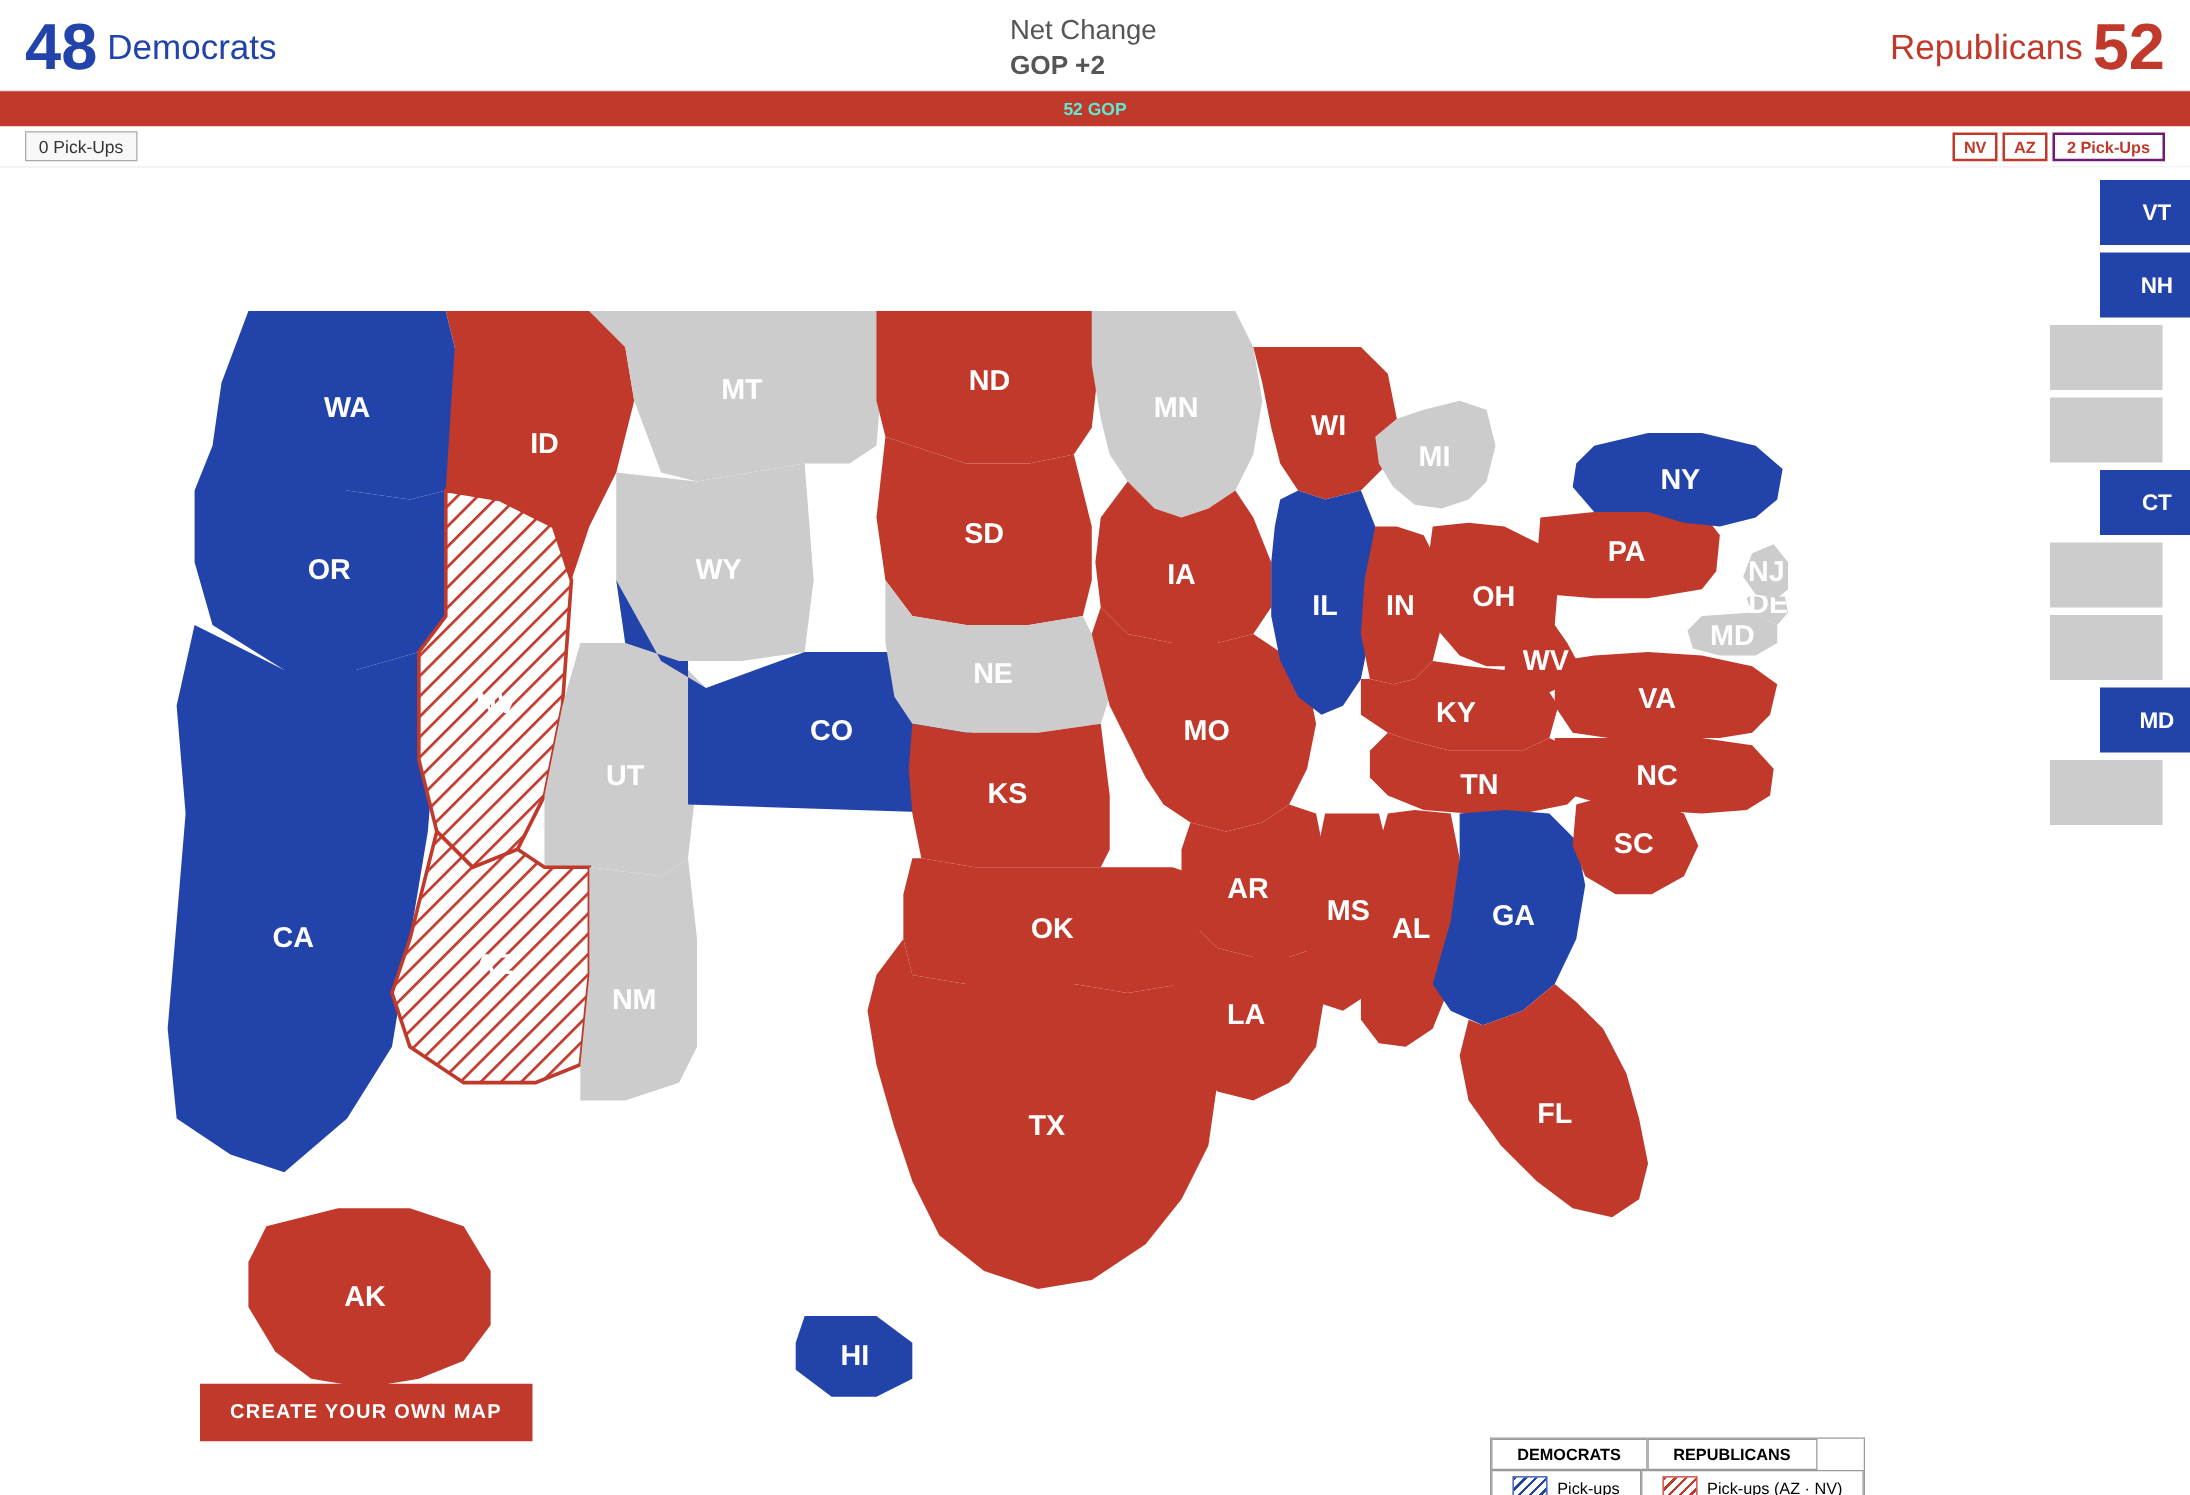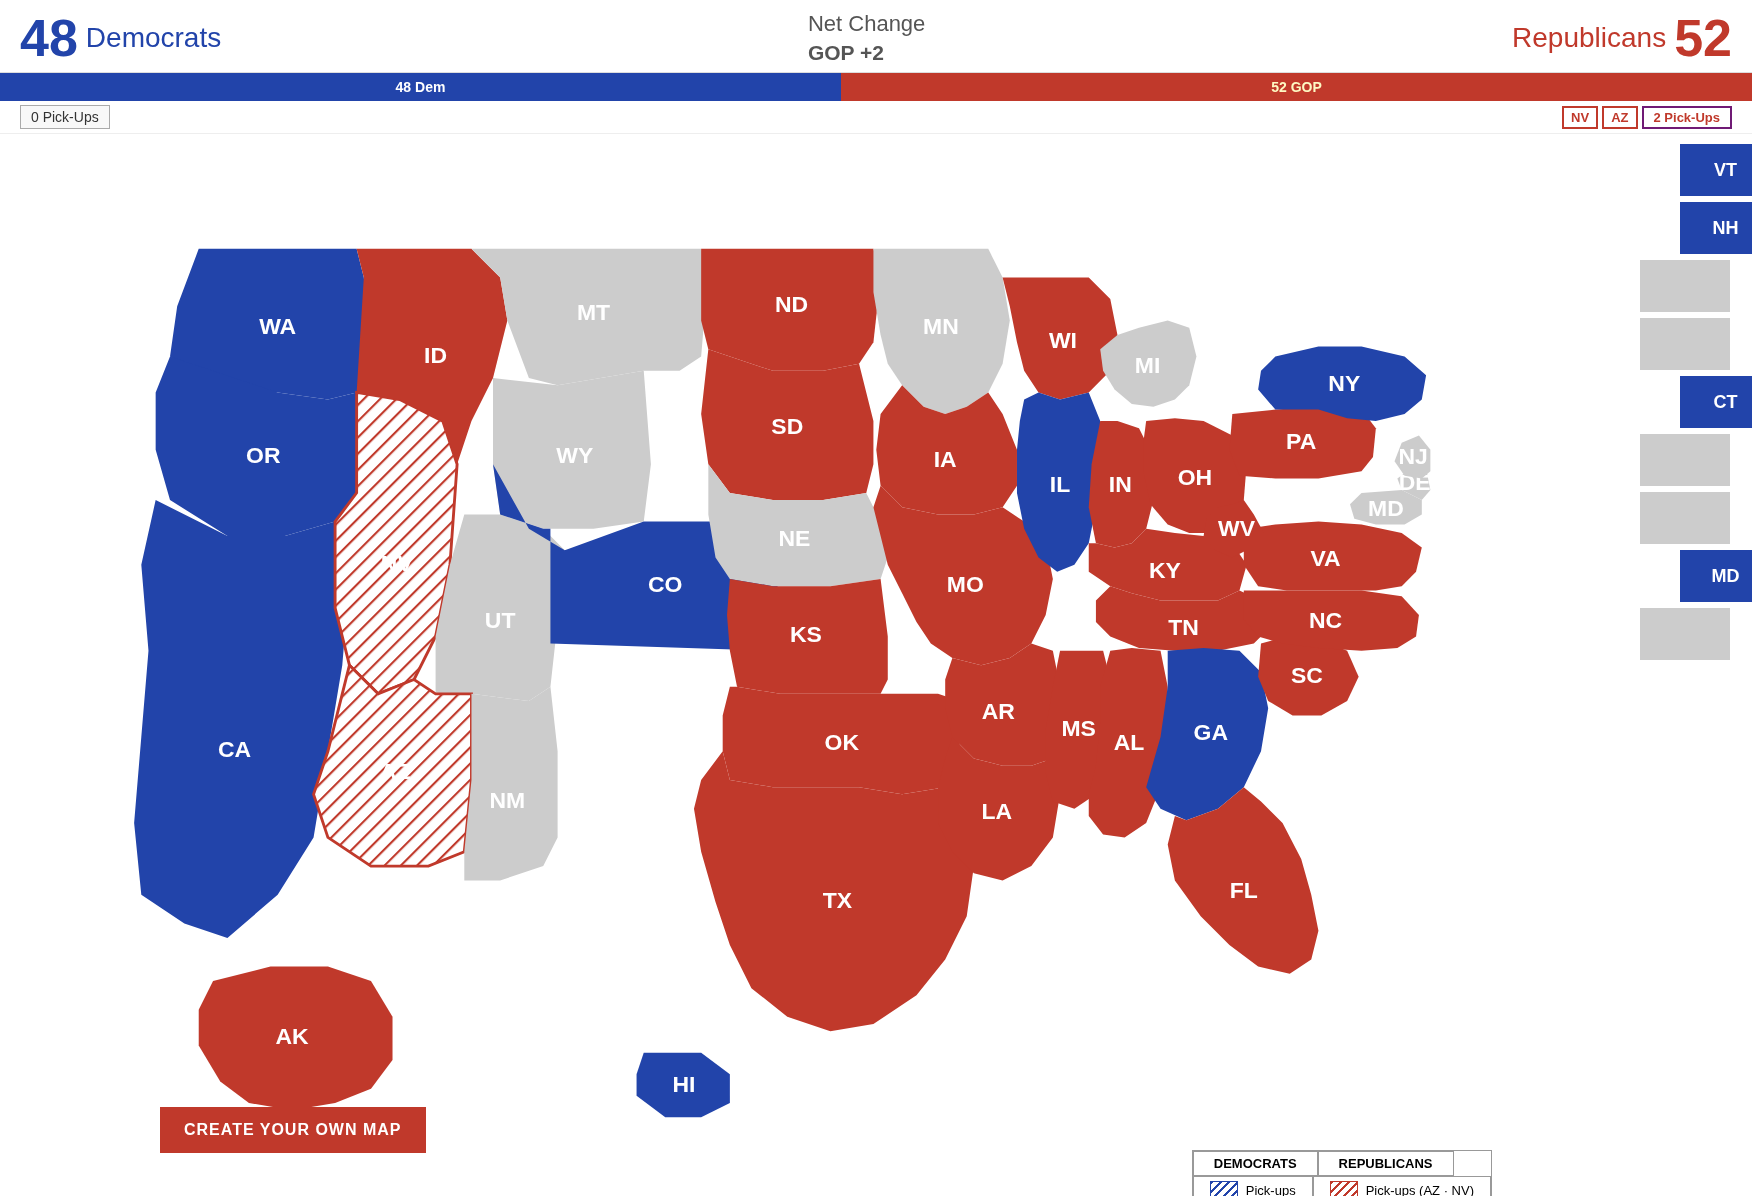--- a/index.html
+++ b/index.html
@@ -31,21 +31,21 @@
       color: white;
       font-weight: bold;
       font-size: 14px;
     }
     .bar-rep {
       background: #c0392b;
       flex: 52;
       display: flex;
       align-items: center;
       justify-content: center;
-      color: #fef9c3;
+      color: #5eead4;
       font-weight: bold;
       font-size: 14px;
     }
 
     #pickup-bar {
       display: flex;
       justify-content: space-between;
       align-items: center;
       padding: 4px 20px;
       border-bottom: 1px solid #eee;
@@ -218,21 +218,20 @@
     <div>Net Change</div>
     <div style="font-weight:bold;font-size:21px;">GOP +2</div>
   </div>
   <div style="display:flex;align-items:center;">
     <span class="rep-label">Republicans</span>
     <span class="rep-count">52</span>
   </div>
 </div>
 
 <div id="progress-bar">
-  <div class="bar-dem">48 Dem</div>
   <div class="bar-rep">52 GOP</div>
 </div>
 
 <div id="pickup-bar">
   <div class="pickup-dem">0 Pick-Ups</div>
   <div class="pickup-rep">
     <span class="pickup-badge">NV</span>
     <span class="pickup-badge">AZ</span>
     <span class="pickup-rep-text">2 Pick-Ups</span>
   </div>

